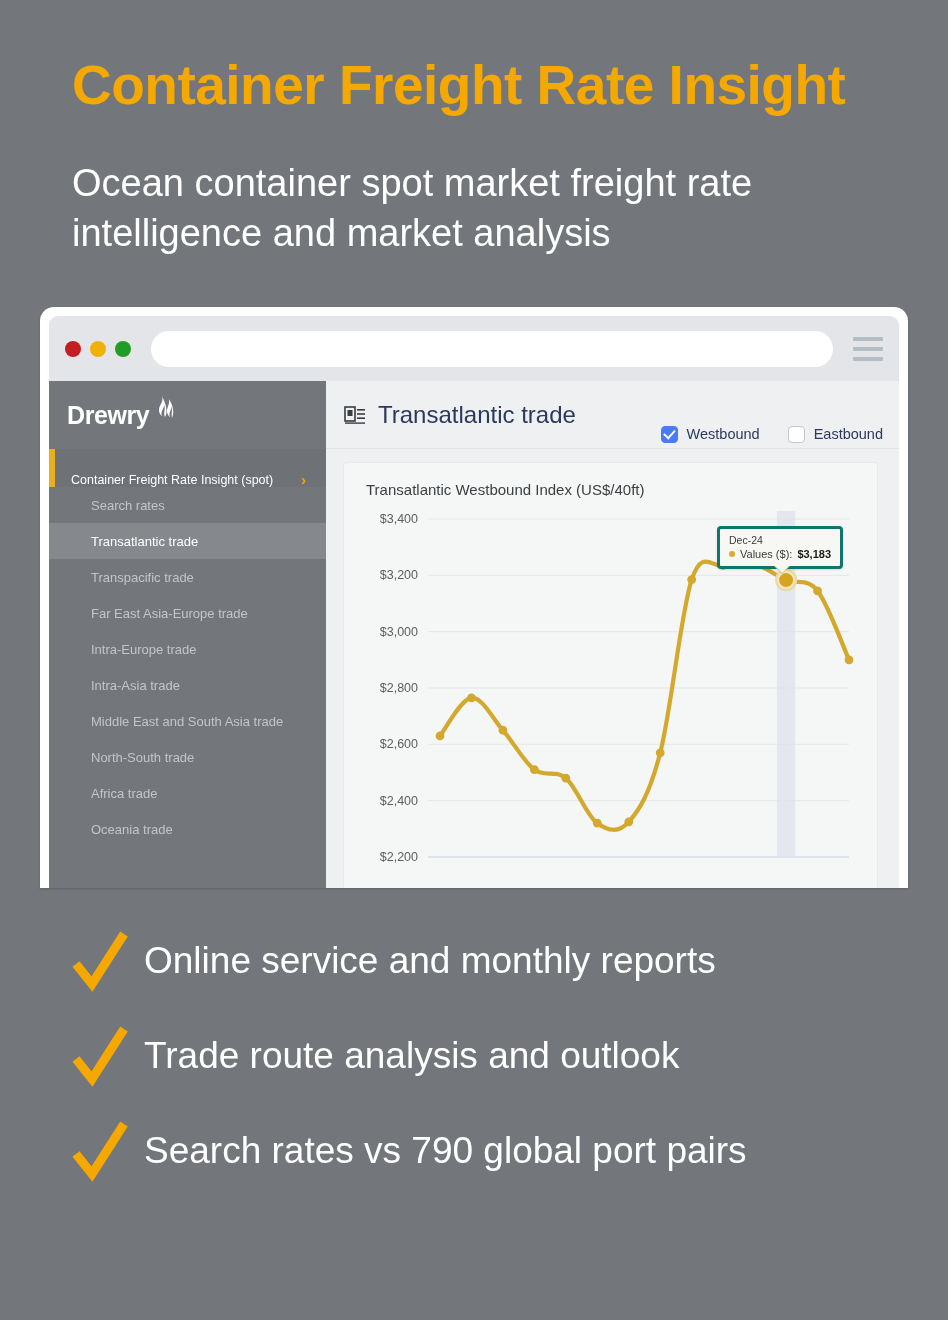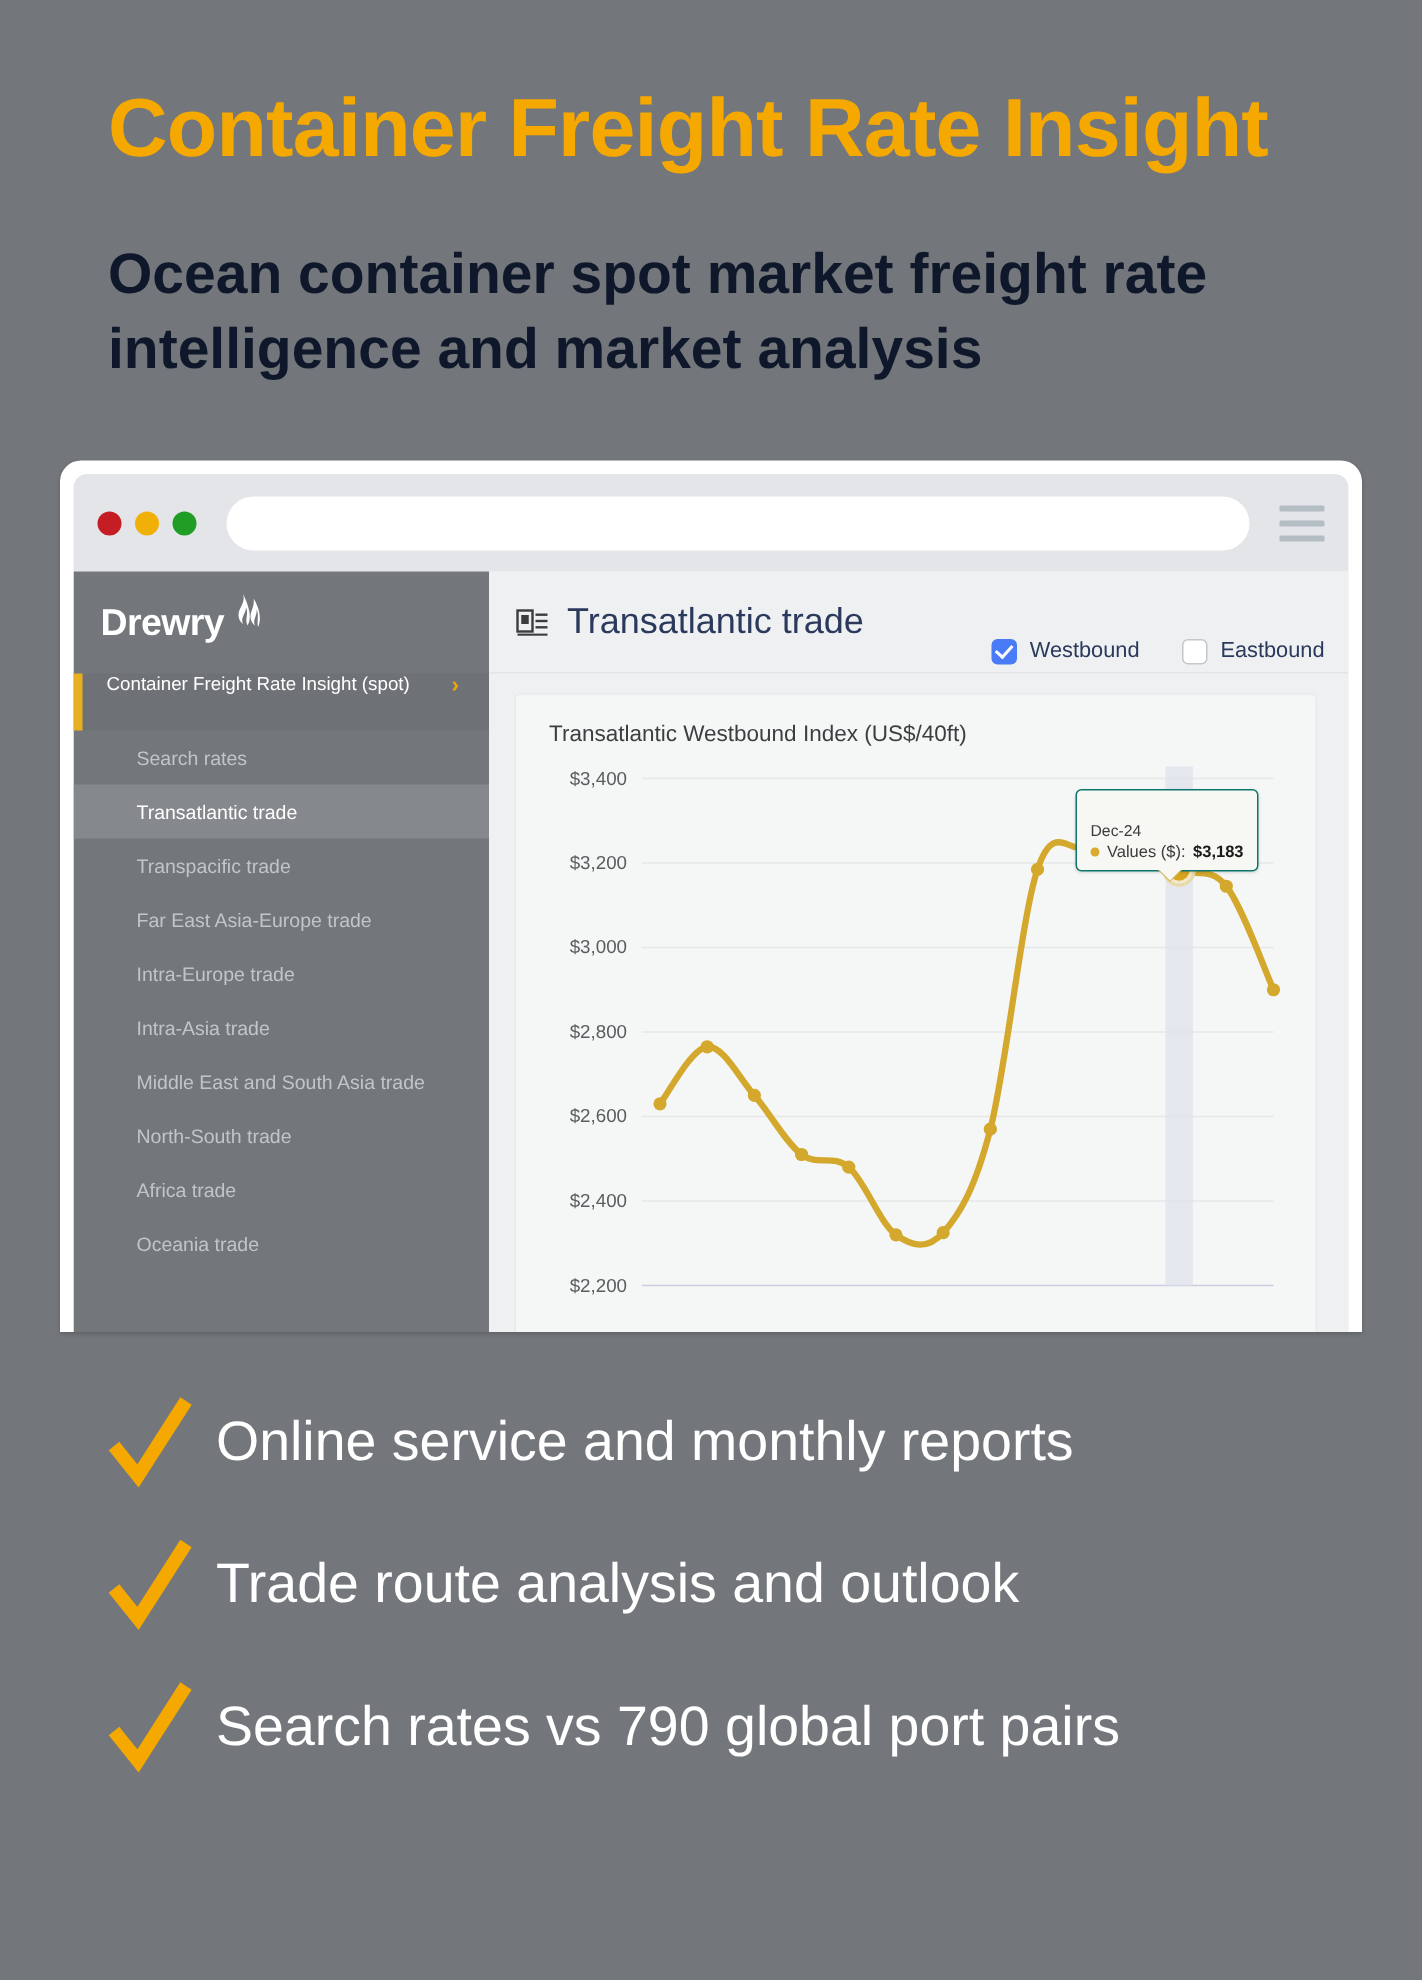--- a/index.html
+++ b/index.html
@@ -17,22 +17,22 @@
     position: absolute; left: 72px; top: 52px;
     font-size: 55px; line-height: 66px;
     font-weight: 700; letter-spacing: -0.5px;
     color: #f5a800;
     white-space: nowrap;
   }
   .hero-sub {
     position: absolute; left: 72px; top: 158px;
     width: 800px;
     font-size: 38px; line-height: 50px;
-    font-weight: 700;
-    color: #0f172a;
+    font-weight: 400;
+    color: #ffffff;
   }
 
   
   .browser {
     position: absolute; left: 40px; top: 307px;
     width: 868px; height: 581px;
     background: #ffffff;
     border-radius: 14px 14px 0 0;
     padding: 9px 9px 0 9px;
     box-shadow: 0 1px 3px rgba(0,0,0,0.18);
@@ -79,21 +79,21 @@
   }
   .logo-area { height: 68px; display: flex; align-items: center; padding-left: 18px; }
   .logo-text {
     font-size: 25px; font-weight: 700; color: #ffffff;
     letter-spacing: -0.4px;
   }
   .logo-mark { margin-left: 1px; margin-top: -8px; }
 
   .nav-head {
     position: relative;
-    height: 38px; display: flex; align-items: flex-start;
+    height: 38px; display: flex; align-items: flex-end;
     padding-left: 22px; padding-right: 20px;
     background: #6e7276;
   }
   .nav-head::before {
     content: ""; position: absolute; left: 0; top: 0; bottom: 0;
     width: 6px; background: #e8b021;
   }
   .nav-head-label {
     font-size: 12.5px; color: #ffffff; font-weight: 400;
     flex: 1 1 auto; white-space: nowrap;
@@ -155,23 +155,23 @@
   .chart-burger {
     position: absolute; right: 14px; top: 61px;
     width: 19px; display: flex; flex-direction: column; gap: 3px;
   }
   .chart-burger span { display: block; height: 3px; background: #444; border-radius: 1px; }
 
   
   .tooltip {
     position: absolute; left: 373px; top: 63px;
     background: #f7f7f3;
-    border: 1px solid #0f766e;
+    border: 3px solid #0f766e;
     border-radius: 4px;
-    padding: 21px 9px 6px 9px;
+    padding: 5px 9px 6px 9px;
     box-shadow: 0 1px 2px rgba(0,0,0,0.12);
     white-space: nowrap;
     z-index: 5;
   }
   .tt-date { font-size: 10.5px; color: #3b3b3b; margin-bottom: 2px; }
   .tt-row { font-size: 11px; color: #3b3b3b; display: flex; align-items: center; gap: 5px; }
   .tt-dot { width: 6px; height: 6px; border-radius: 50%; background: #d8aa2e; display:inline-block; }
   .tt-val { font-weight: 700; color: #1a1a1a; }
   .tt-arrow {
     position: absolute; left: 54px; bottom: -8px;

